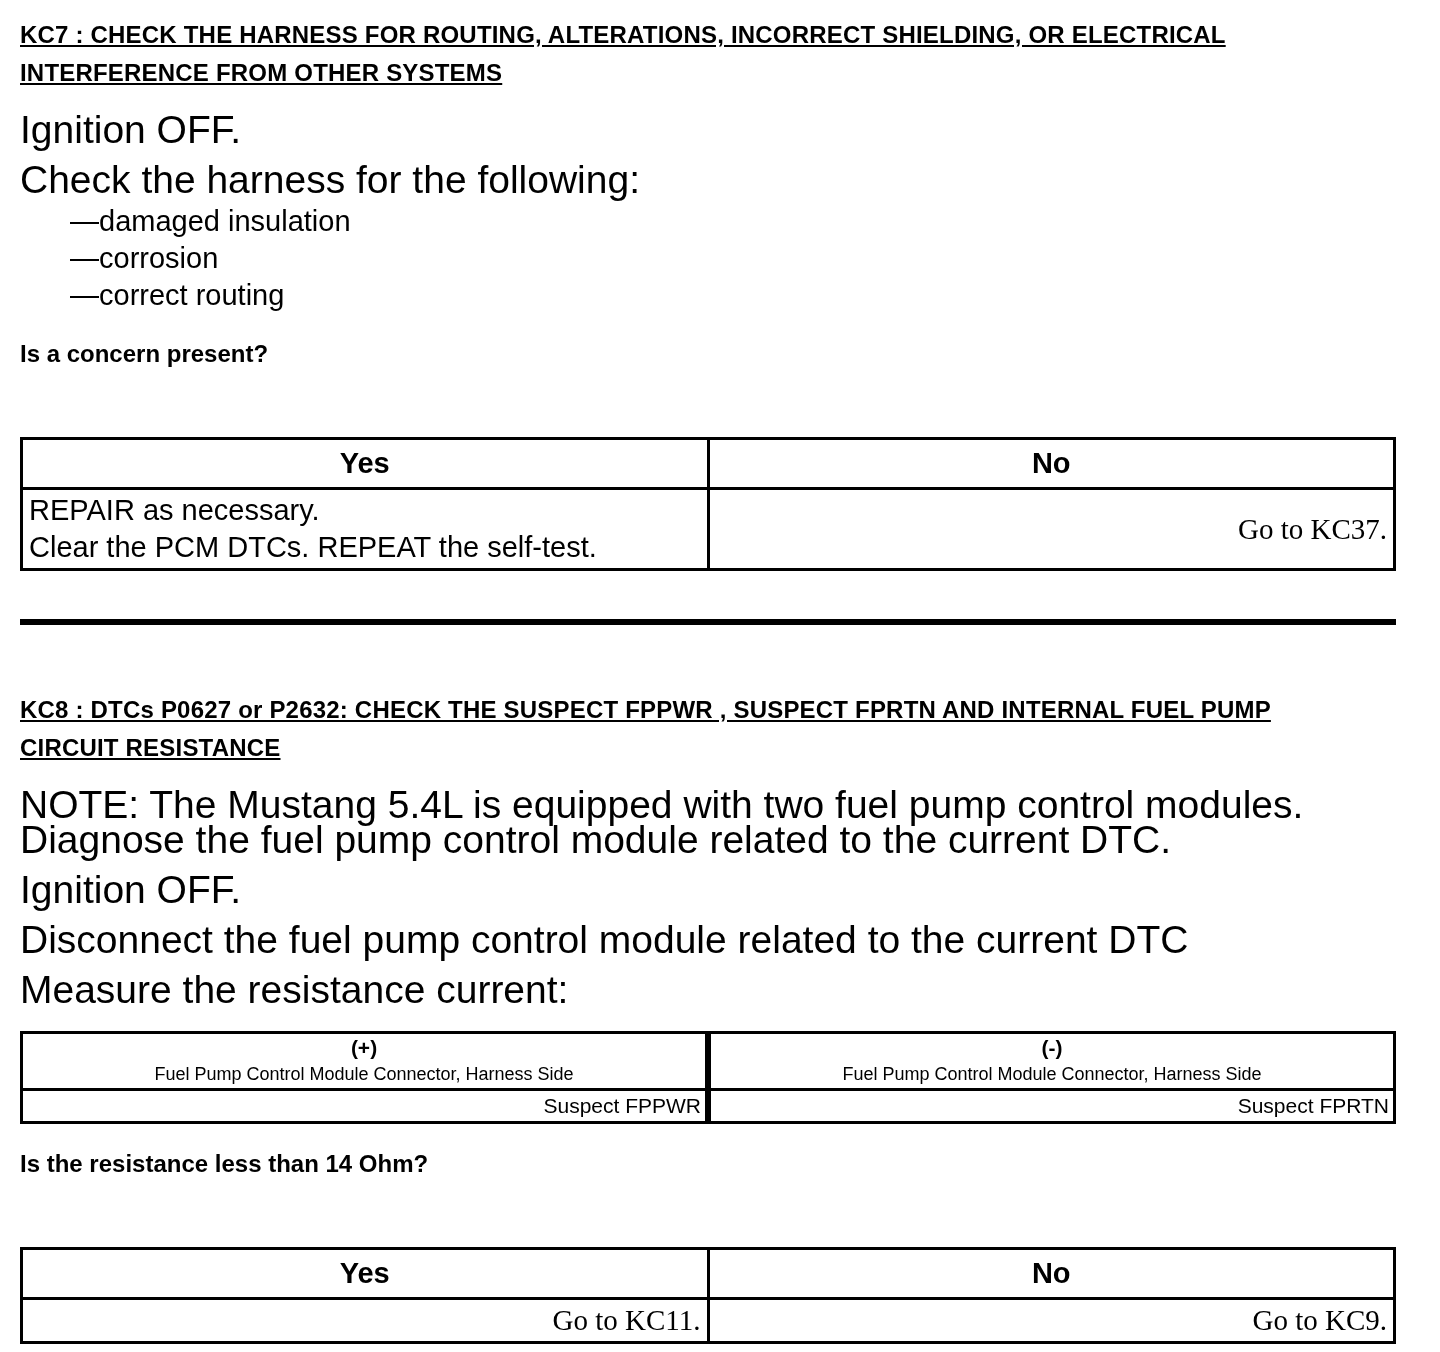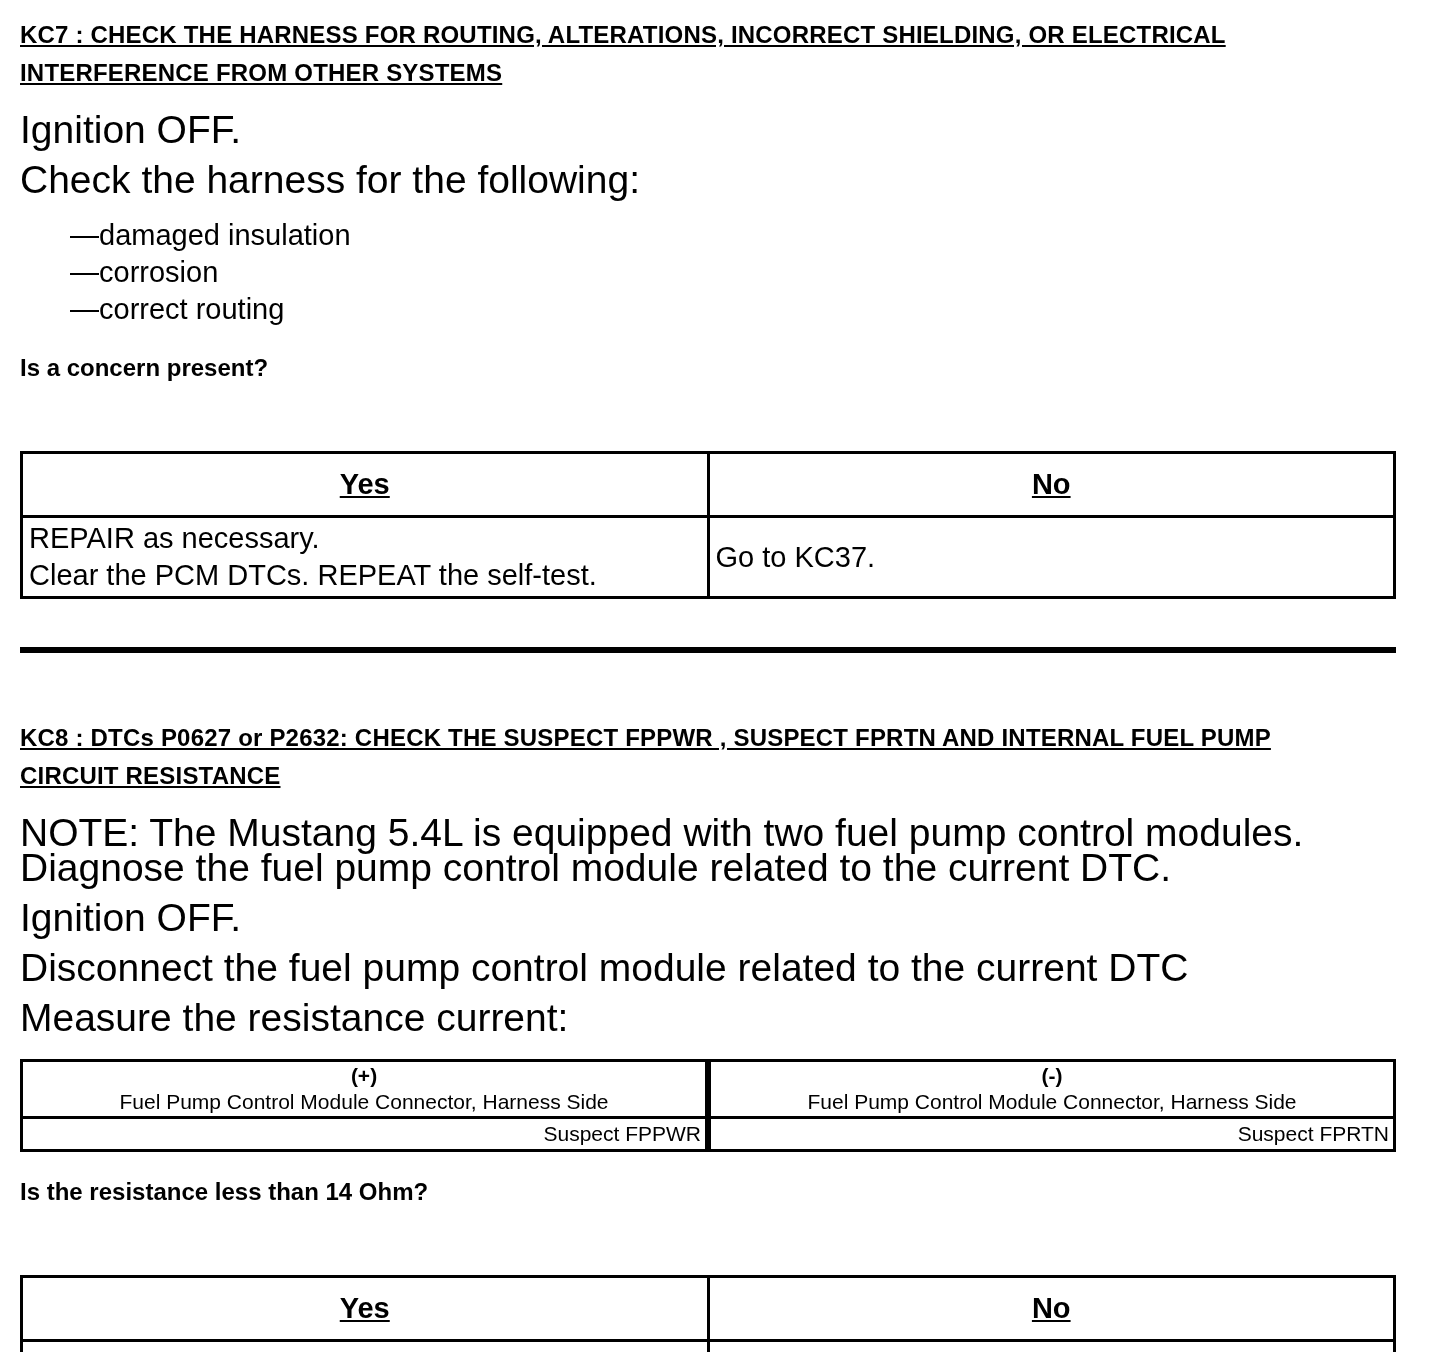--- a/index.html
+++ b/index.html
@@ -22,21 +22,21 @@
   }
   .heading-kc7 { max-width: 1250px; }
   .heading-kc8 { max-width: 1350px; margin-top: 66px; }
   .body-text {
     font-size: 39px;
     line-height: 35px;
     margin-top: 15px;
     max-width: 1390px;
   }
   .first-after-heading { margin-top: 20px; }
-  .dash-list { margin-top: 20px; }
+  .dash-list { margin-top: 6px; }
   .dash-item {
     font-size: 29px;
     line-height: 37px;
     margin-left: 50px;
   }
   .question {
     font-size: 24px;
     font-weight: bold;
     line-height: 35px;
     margin-top: 22px;
@@ -48,50 +48,49 @@
   }
   .result-table { margin-top: 66px; }
   .result-table th, .result-table td {
     border: 3px solid #000000;
   }
   .result-table th {
     font-size: 29px;
     font-weight: bold;
     text-align: center;
     height: 40px;
-    padding: 14px 4px;
-    text-decoration: underline;
+    padding: 7px 4px;
   }
   .result-table td {
     font-size: 29px;
     vertical-align: middle;
     padding: 2px 6px;
   }
   td.cell-left { text-align: left; }
-  td.cell-center { text-align: left; }
+  td.cell-center { text-align: right; font-family: Liberation Serif, serif; }
   .tall-row td { height: 80px; }
   .short-row td { height: 44px; }
   .action-line { line-height: 37px; }
   .divider {
     border: none;
     height: 6px;
     background: #000000;
     margin-top: 48px;
   }
   .measure-table { margin-top: 24px; }
   .measure-table th, .measure-table td {
     border: 3px solid #000000;
     font-size: 21px;
     text-align: center;
     padding: 1px 4px;
   }
   .measure-table .col-right { border-left: 6px solid #000000; }
   .measure-table th { font-weight: normal; }
   .polarity { font-weight: bold; font-size: 21px; line-height: 26px; }
-  .conn-label { font-size: 21px; line-height: 26px; }
+  .conn-label { font-size: 18px; line-height: 26px; }
   .measure-table td { height: 33px; text-align: right; }
 </style>
 </head>
 <body>
 
 <div class="page">
 
   <section>
     <h2 class="step-heading heading-kc7">KC7 : CHECK THE HARNESS FOR ROUTING, ALTERATIONS, INCORRECT SHIELDING, OR ELECTRICAL INTERFERENCE FROM OTHER SYSTEMS</h2>
 

